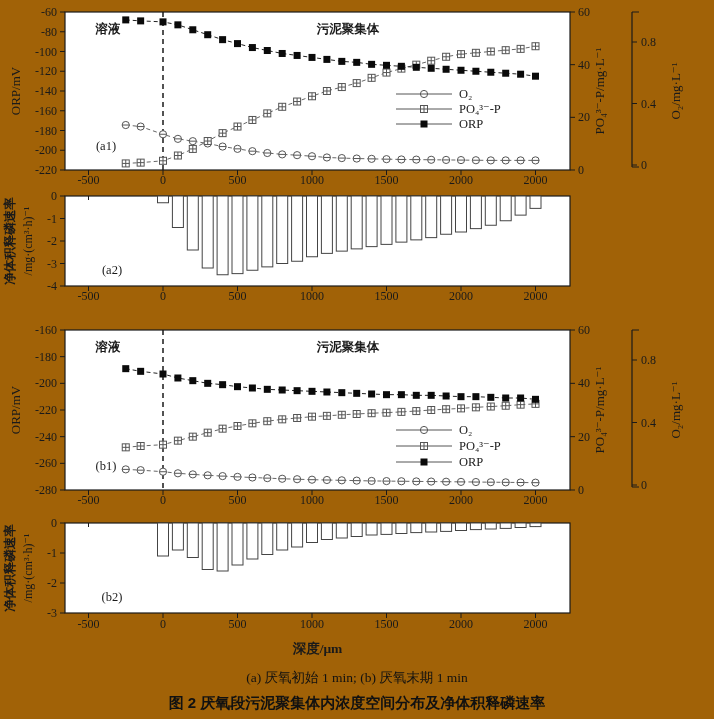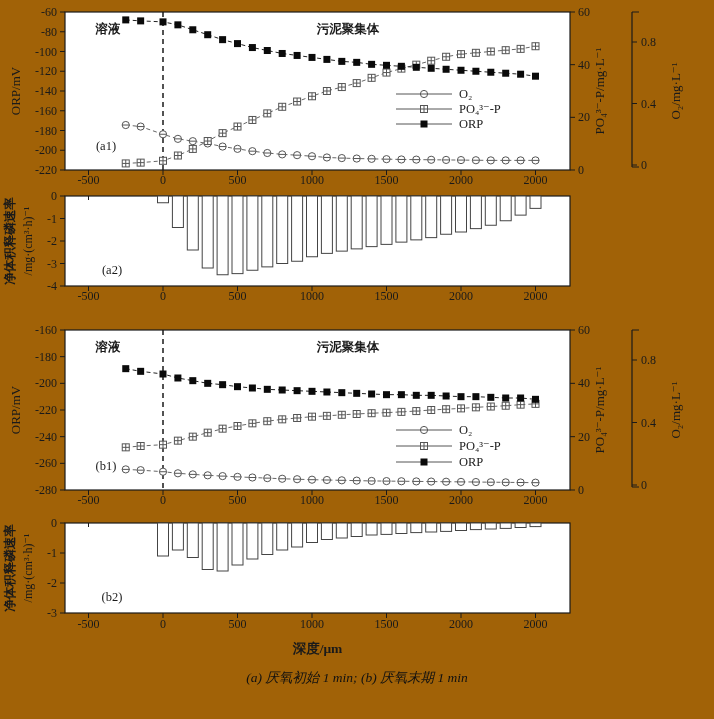--- a/index.html
+++ b/index.html
@@ -1,19 +1,19 @@
 <!DOCTYPE html>
 <html><head>
 <meta charset="utf-8">
 <style>
   html,body{margin:0;padding:0;background:#ffffff;}
   .fig-wrap{width:714px;height:719px;background:#a16207;overflow:hidden;}
   svg text{font-family:"Liberation Serif","DejaVu Serif",serif;fill:#1a1a1a;}
   .cap{width:714px;text-align:center;font-family:"Liberation Serif","DejaVu Serif",serif;color:#111;}
-  .cap.sub{font-size:13.5px;margin-top:5px;font-style:italic;}
+  .cap.sub{font-size:13.5px;margin-top:5px;}
   .cap.ttl{font-size:15px;font-weight:bold;margin-top:7px;font-family:"Liberation Sans","DejaVu Sans",sans-serif;}
 </style>
 </head>
 <body>
 
 <div class="fig-wrap">
   <svg id="fig" width="714" height="660">
       <g>
         <rect x="65" y="12" width="505" height="158" fill="#fff" stroke="#1a1a1a" stroke-width="1.2"></rect>
         <line x1="163" y1="12" x2="163" y2="170" stroke="#1a1a1a" stroke-width="1.5" stroke-dasharray="5 4"></line>
@@ -644,13 +644,14 @@
         </g>
         <text x="112" y="601" font-size="12.5" text-anchor="middle">(b2)</text>
         <text x="14" y="568" font-size="12.5" text-anchor="middle" transform="rotate(-90 14 568)" font-weight="bold">净体积释磷速率</text>
         <text x="32" y="568" font-size="12" text-anchor="middle" transform="rotate(-90 32 568)">/mg·(cm³·h)⁻¹</text>
       </g>
       <g>
         <text x="317.5" y="653" font-size="13.5" text-anchor="middle" font-weight="bold">深度/μm</text>
       </g>
     </svg>
   <div class="cap sub">(a) 厌氧初始 1 min; (b) 厌氧末期 1 min</div>
+  <div class="cap ttl">图 2  厌氧段污泥聚集体内浓度空间分布及净体积释磷速率</div>
 </div>
 
 </body></html>

